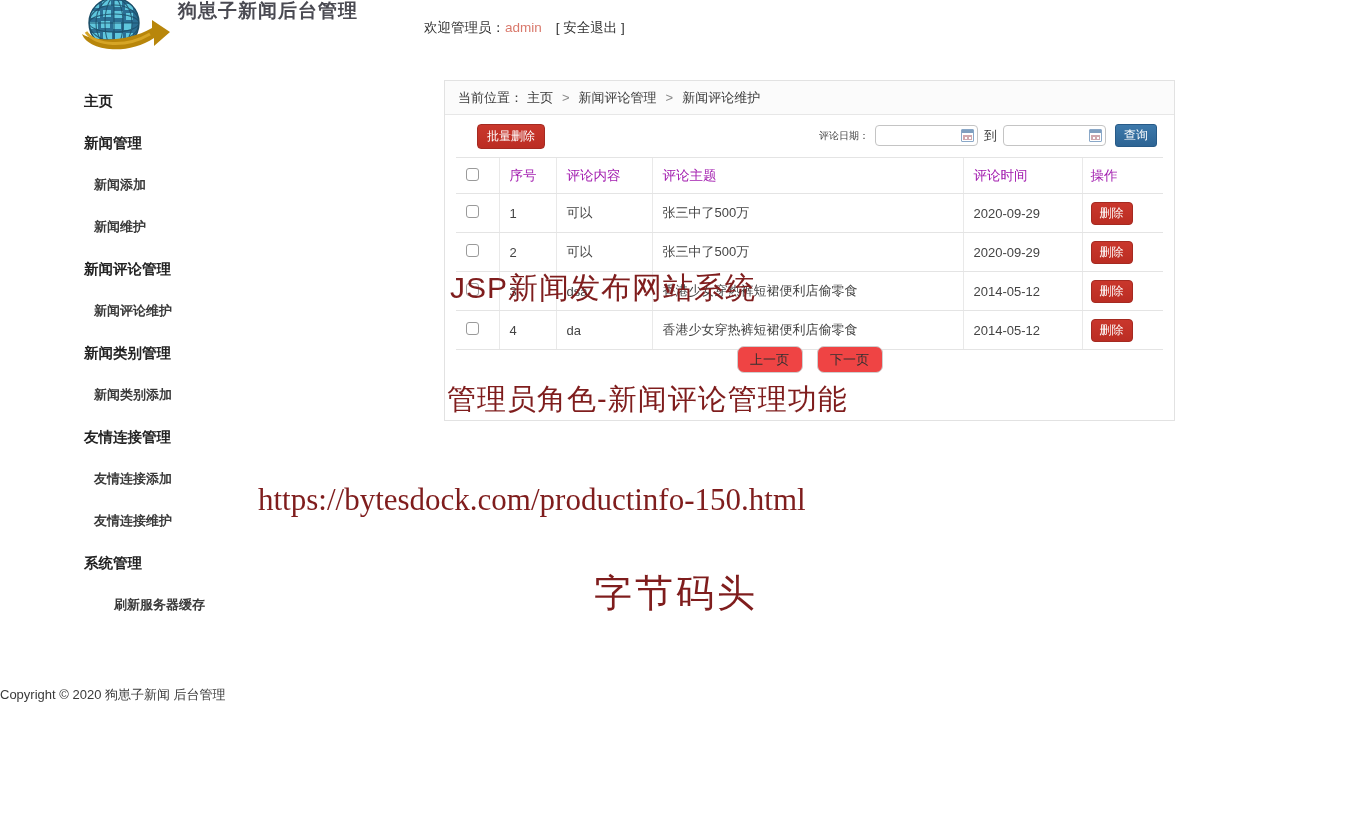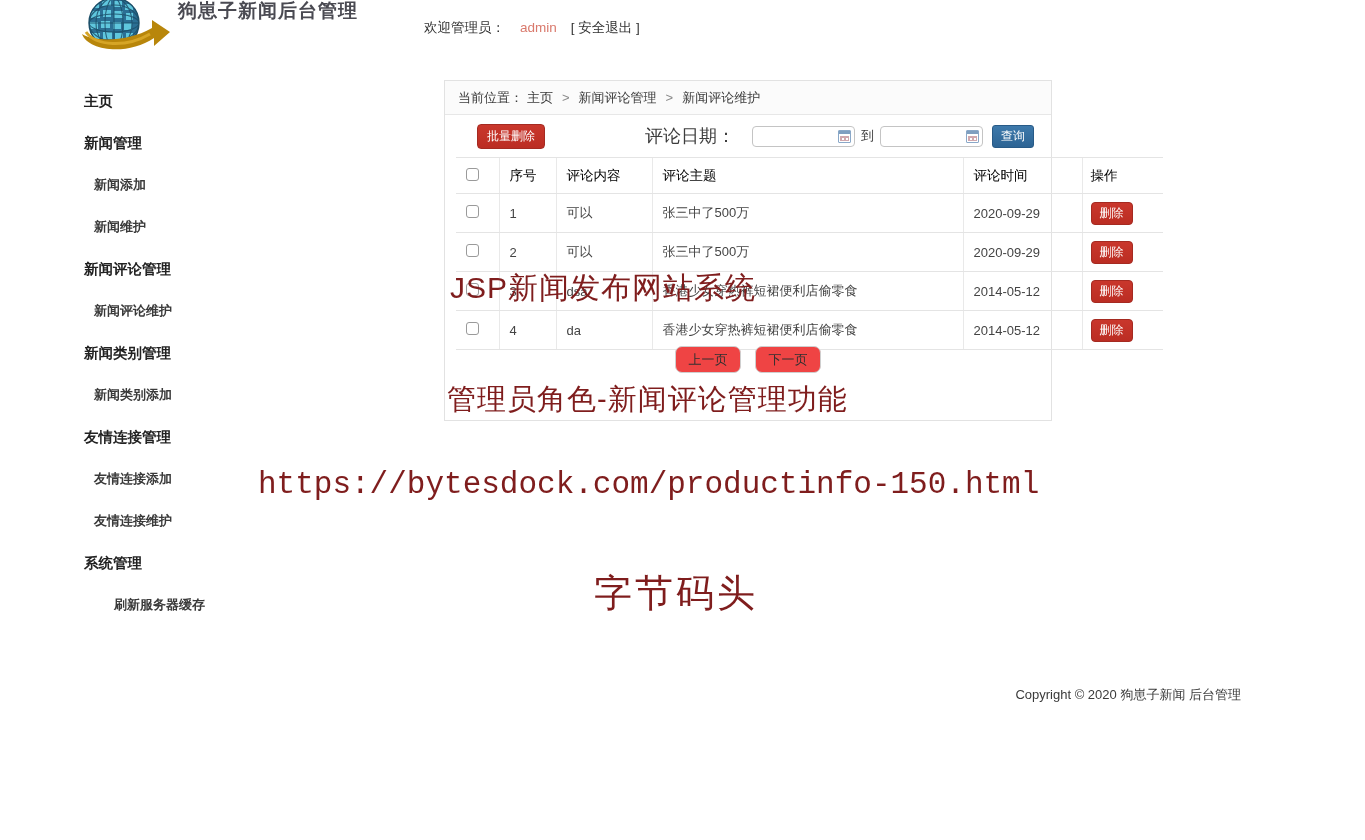--- a/index.html
+++ b/index.html
@@ -17,41 +17,41 @@
   .logo-wrap { position: absolute; left: 66px; top: -4px; width: 112px; height: 62px; }
   .logo-text {
     position: absolute; left: 178px; top: -2px;
     font-size: 19px; font-weight: bold; color: #4a4a52;
     letter-spacing: 1px; white-space: nowrap;
   }
   .welcome {
     position: absolute; left: 424px; top: 19px;
     font-size: 13.5px; color: #333; white-space: nowrap;
   }
-  .welcome .uname { color: #d9796c; margin-left: 15px; }
+  .welcome .uname { color: #d9796c; }
   .welcome .logout { color: #333; margin-left: 14px; }
 
   
   .sidebar { position: absolute; left: 0; top: 80px; width: 420px; }
   .nav-group {
     font-size: 14.5px; font-weight: bold; color: #222;
     padding: 0 0 0 84px; height: 42px; line-height: 42px;
     white-space: nowrap;
   }
   .nav-item {
     font-size: 13px; color: #3a3a3a; font-weight: bold;
     padding: 0 0 0 94px; height: 42px; line-height: 42px;
     white-space: nowrap;
   }
   .nav-item.tight { padding-left: 114px; }
 
   
   .panel {
     position: absolute; left: 444px; top: 80px;
-    width: 608px; height: 341px;
+    width: 731px; height: 341px;
     border: 1px solid #e2e2e2; background: #fff;
   }
   .crumb {
     height: 34px; line-height: 34px;
     border-bottom: 1px solid #e7e7e7;
     background: #fbfbfb;
     font-size: 13px; color: #4d4d4d;
     padding-left: 13px; white-space: nowrap;
   }
   .crumb .lbl { color: #3c3c3c; }
@@ -63,21 +63,21 @@
     padding: 0 10px;
   }
   .btn-bulk {
     position: absolute; left: 32px; top: 9px;
     background: linear-gradient(#c9372c, #bb2d23);
     border: 1px solid #a52a21; border-radius: 4px;
     color: #fff; font-size: 12px; padding: 5px 9px 6px;
     line-height: 1; white-space: nowrap; cursor: pointer;
   }
   .filter { position: absolute; right: 17px; top: 9px; display: flex; align-items: center; }
-  .filter-label { font-size: 18px; color: #3d3d3d; margin-right: 17px; white-space: nowrap; }
+  .filter-label { font-size: 10px; color: #3d3d3d; margin-right: 6px; white-space: nowrap; }
   .date-box {
     position: relative; width: 103px; height: 21px;
     border: 1px solid #c4c4c4; border-radius: 4px; background: #fff;
   }
   .date-box .cal {
     position: absolute; right: 3px; top: 3px; width: 13px; height: 13px;
     border: 1px solid #8aa8c8; background: #fff; border-radius: 1px;
   }
   .date-box .cal::before {
     content: ""; position: absolute; left: 0; top: 0; right: 0; height: 3px;
@@ -103,21 +103,21 @@
   table.grid th, table.grid td {
     border-top: 1px solid #e4e4e4; border-bottom: 1px solid #e4e4e4;
     border-left: 1px solid #e9e9e9;
     font-weight: normal; text-align: left;
     padding: 0 10px; height: 39px; vertical-align: middle;
     font-size: 13px; color: #444; overflow: hidden; white-space: nowrap;
   }
   table.grid th:first-child, table.grid td:first-child { border-left: none; }
   table.grid th:last-child, table.grid td:last-child { border-right: none; padding-left: 8px; }
   table.grid th {
-    font-size: 13.5px; color: #000000; font-weight: normal; height: 36px;
+    font-size: 13.5px; color: #a21caf; font-weight: normal; height: 36px;
   }
   .col-chk { width: 43px; }
   .col-no { width: 57px; }
   .col-content { width: 96px; }
   .col-title { width: 311px; }
   .col-time { width: 119px; }
   .col-op { width: 81px; }
   td.num { color: #6b6b6b; }
   .cbx {
     width: 13px; height: 13px; border: 1px solid #9a9a9a;
@@ -141,30 +141,30 @@
     border: 1px solid #cfcfcf; border-radius: 7px;
     background: #ef4444; color: #303030; font-size: 13px;
     text-align: center; cursor: pointer; white-space: nowrap;
   }
 
   
   .wm { position: absolute; color: #7f1d1d; white-space: nowrap; pointer-events: none; }
   .wm-jsp { left: 450px; top: 268px; font-size: 30px; letter-spacing: 1px; }
   .wm-role { left: 447px; top: 380px; font-size: 29px; letter-spacing: 1px; }
   .wm-url {
-    left: 258px; top: 467px; font-size: 31px;
-    font-family: Liberation Mono, monospace;
+    left: 258px; top: 482px; font-size: 31px;
+    font-family: Liberation Serif, serif;
     letter-spacing: 0px;
   }
   .wm-brand { left: 594px; top: 568px; font-size: 38px; letter-spacing: 3px; }
 
   
   .footer {
     position: absolute; left: 0; top: 686px; width: 1241px;
-    text-align: right; font-size: 13px; color: #3a3a3a;
+    text-align: left; font-size: 13px; color: #3a3a3a;
   }
 </style>
 </head>
 <body>
 
 <div id="root">
 
   <div class="header">
     <div class="logo-wrap">
       <svg width="112" height="62" viewBox="0 0 112 62" aria-hidden="true">

